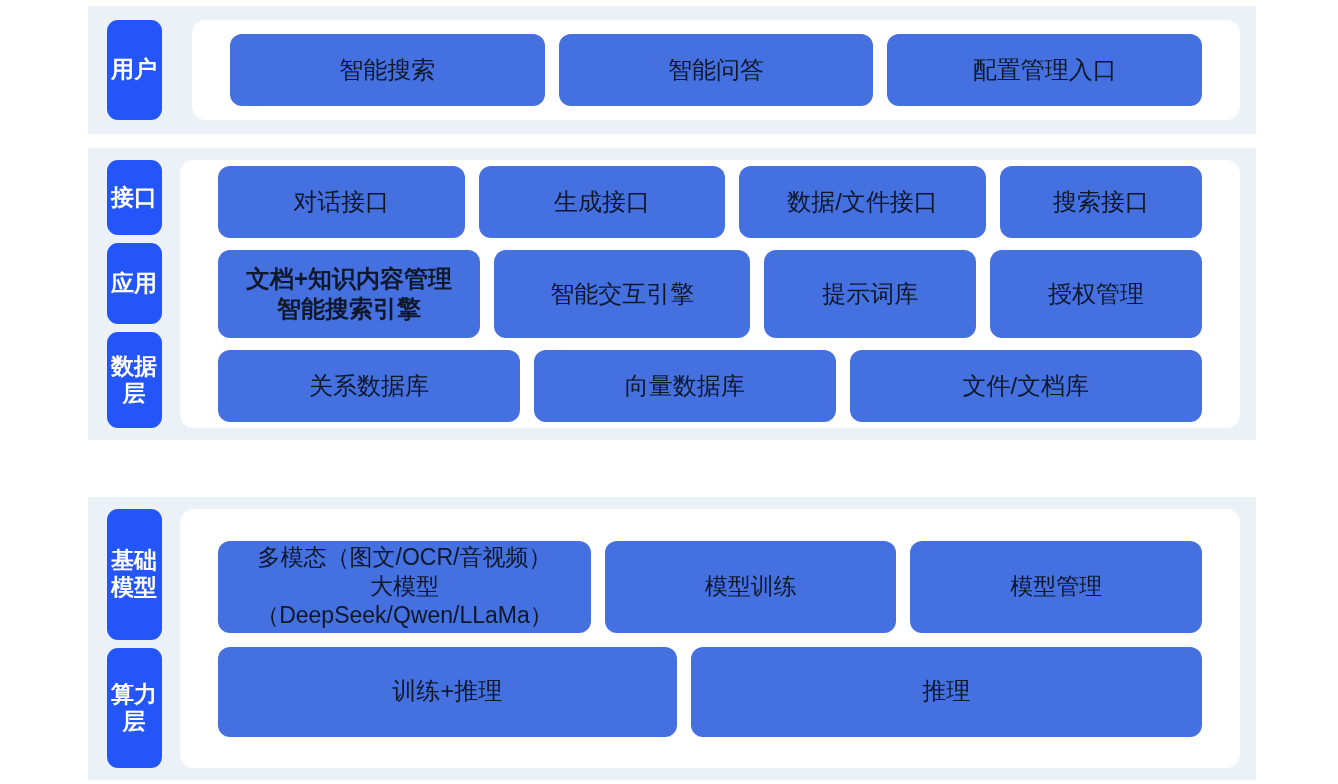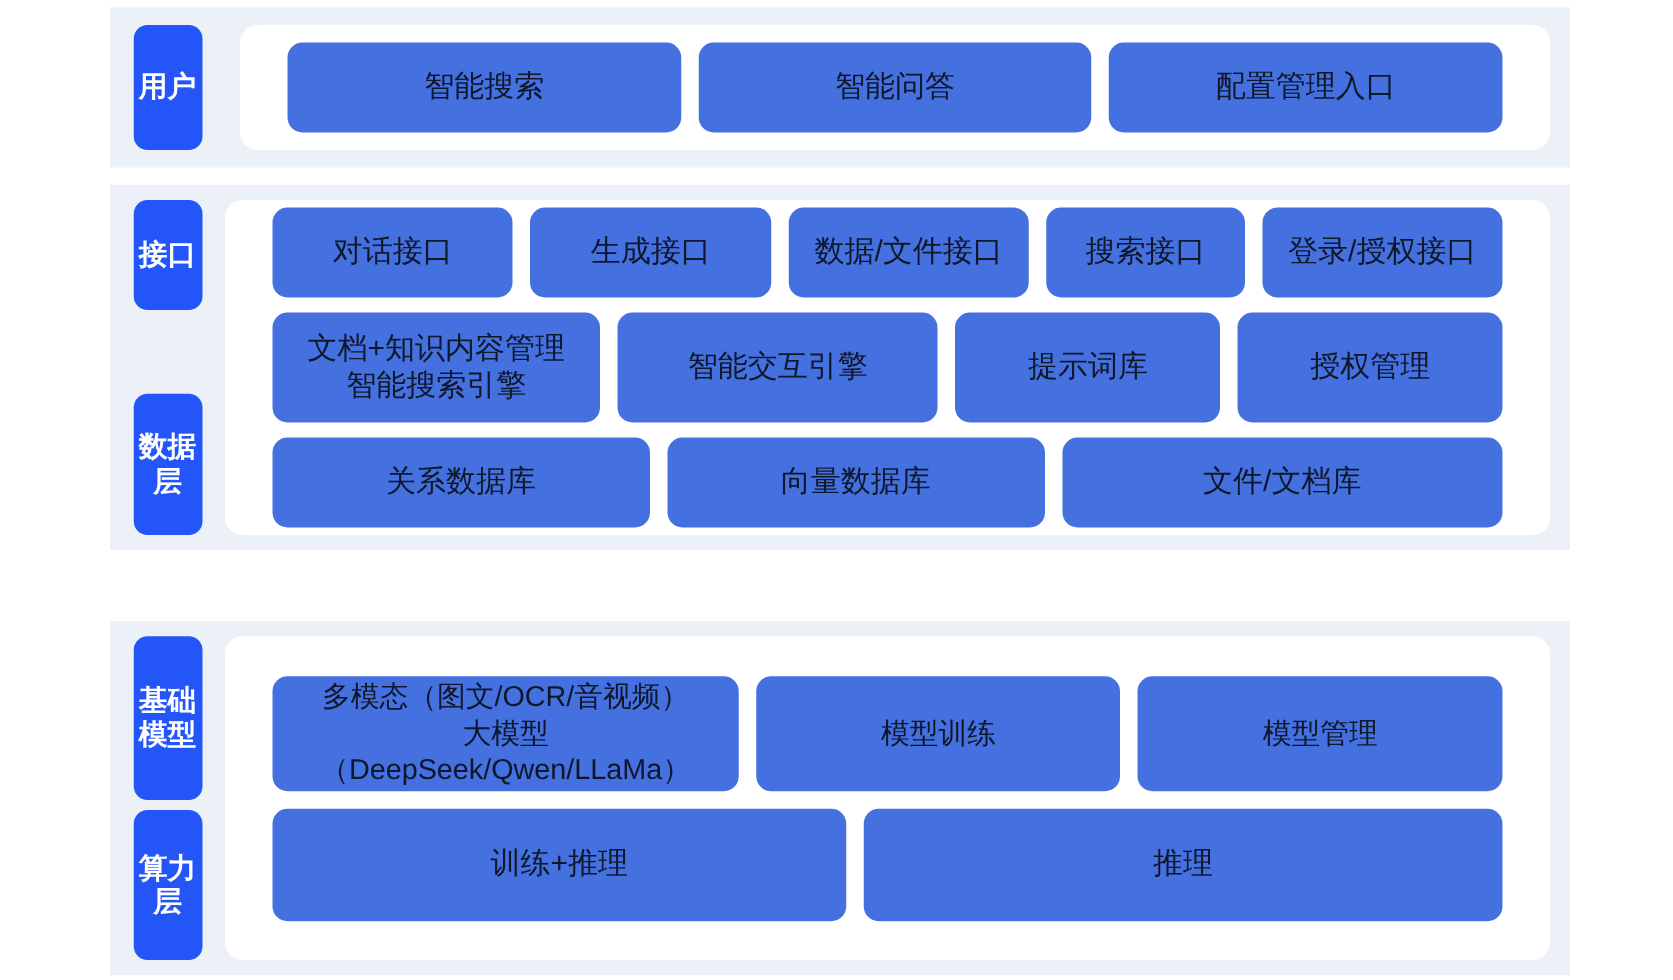--- a/index.html
+++ b/index.html
@@ -121,21 +121,21 @@
   .row-model .box  { height: 92px; font-size: 23px; }
   .row-compute .box{ height: 90px; }
 
   
   .row-api   .box:nth-child(1) { flex: 1.02 1 0; }
   .row-api   .box:nth-child(2) { flex: 1.02 1 0; }
   .row-api   .box:nth-child(3) { flex: 1.02 1 0; }
   .row-api   .box:nth-child(4) { flex: 0.82 1 0; }
   .row-api   .box:nth-child(5) { flex: 1.02 1 0; }
 
-  .row-app   .box:nth-child(1) { flex: 1.25 1 0; }
+  .row-app   .box:nth-child(1) { flex: 1.25 1 0; font-weight: bold; }
   .row-app   .box:nth-child(2) { flex: 1.22 1 0; }
   .row-app   .box:nth-child(3) { flex: 0.99 1 0; }
   .row-app   .box:nth-child(4) { flex: 0.99 1 0; }
 
   .row-data  .box { flex: 1 1 0; }
   .row-data  .box:nth-child(3) { flex: 1.18 1 0; }
 
   .row-model .box:nth-child(1) { flex: 1.30 1 0; }
   .row-model .box:nth-child(2) { flex: 1.00 1 0; }
   .row-model .box:nth-child(3) { flex: 1.00 1 0; }
@@ -157,30 +157,30 @@
         <div class="box">智能搜索</div>
         <div class="box">智能问答</div>
         <div class="box">配置管理入口</div>
       </div>
     </div>
   </div>
 
   <div class="section sec-middle">
     <div class="rail">
       <div class="rail-tab t1">接口</div>
+      <div class="rail-tab t2">应用</div>
       <div class="rail-tab t3">数据层</div>
     </div>
     <div class="card">
 
       <div class="row row-api">
         <div class="box">对话接口</div>
         <div class="box">生成接口</div>
         <div class="box">数据/文件接口</div>
         <div class="box">搜索接口</div>
-        <div class="box">登录/授权接口</div>
       </div>
 
       <div class="row row-app">
         <div class="box">文档+知识内容管理
 智能搜索引擎</div>
         <div class="box">智能交互引擎</div>
         <div class="box">提示词库</div>
         <div class="box">授权管理</div>
       </div>
 

